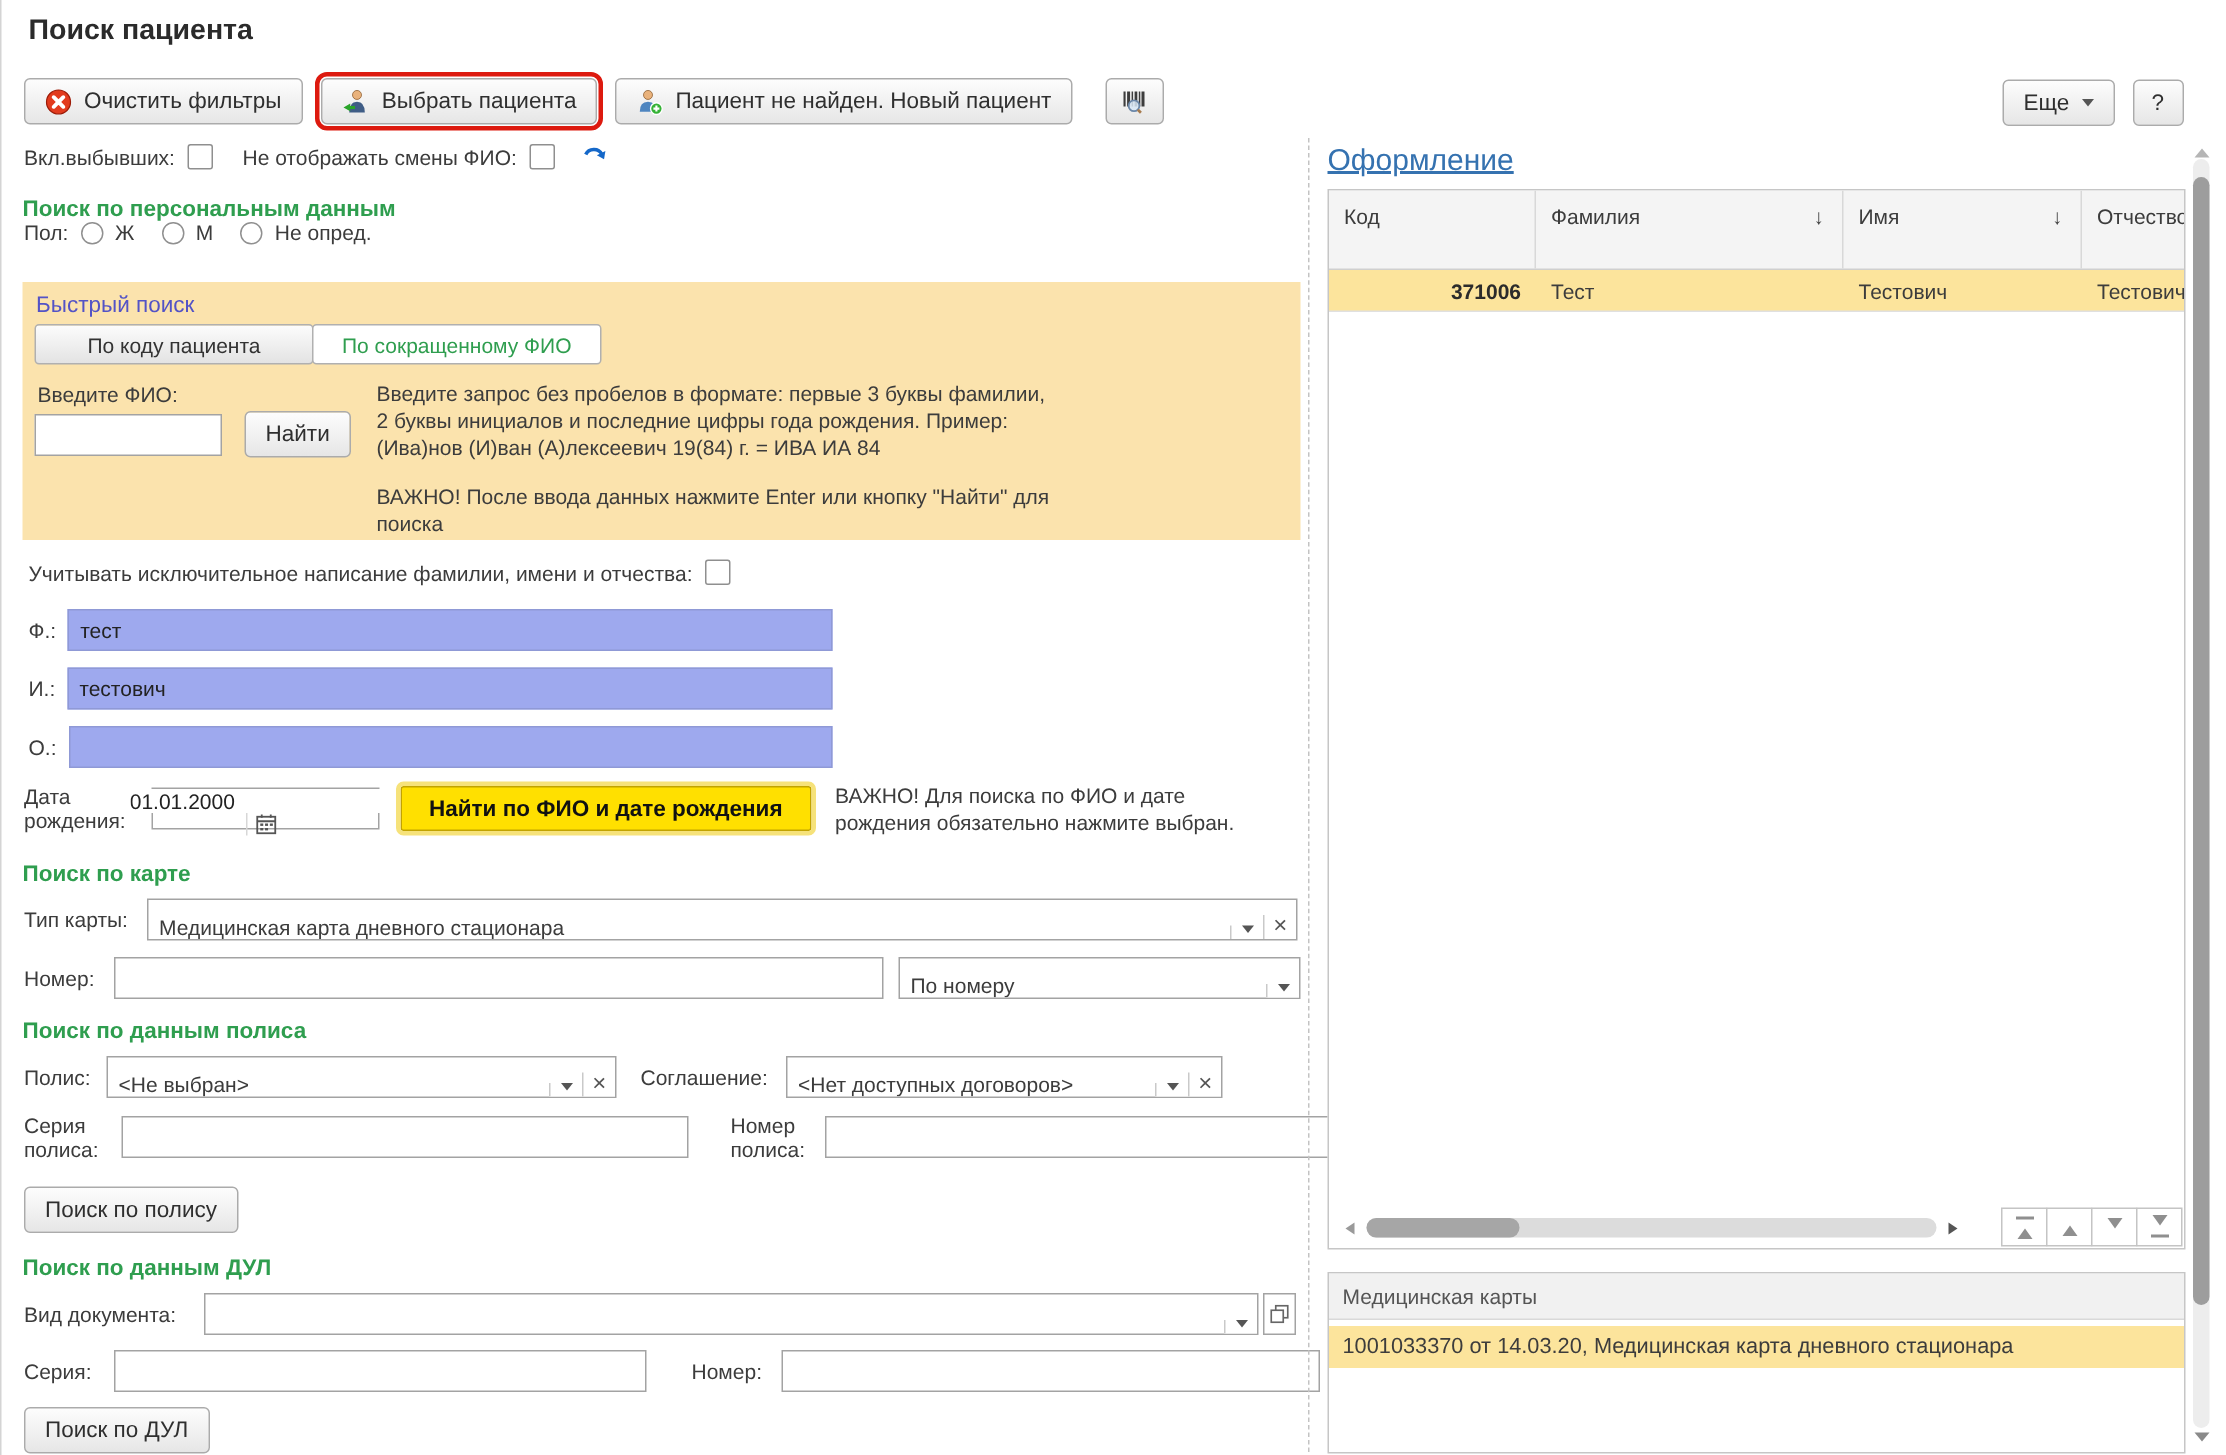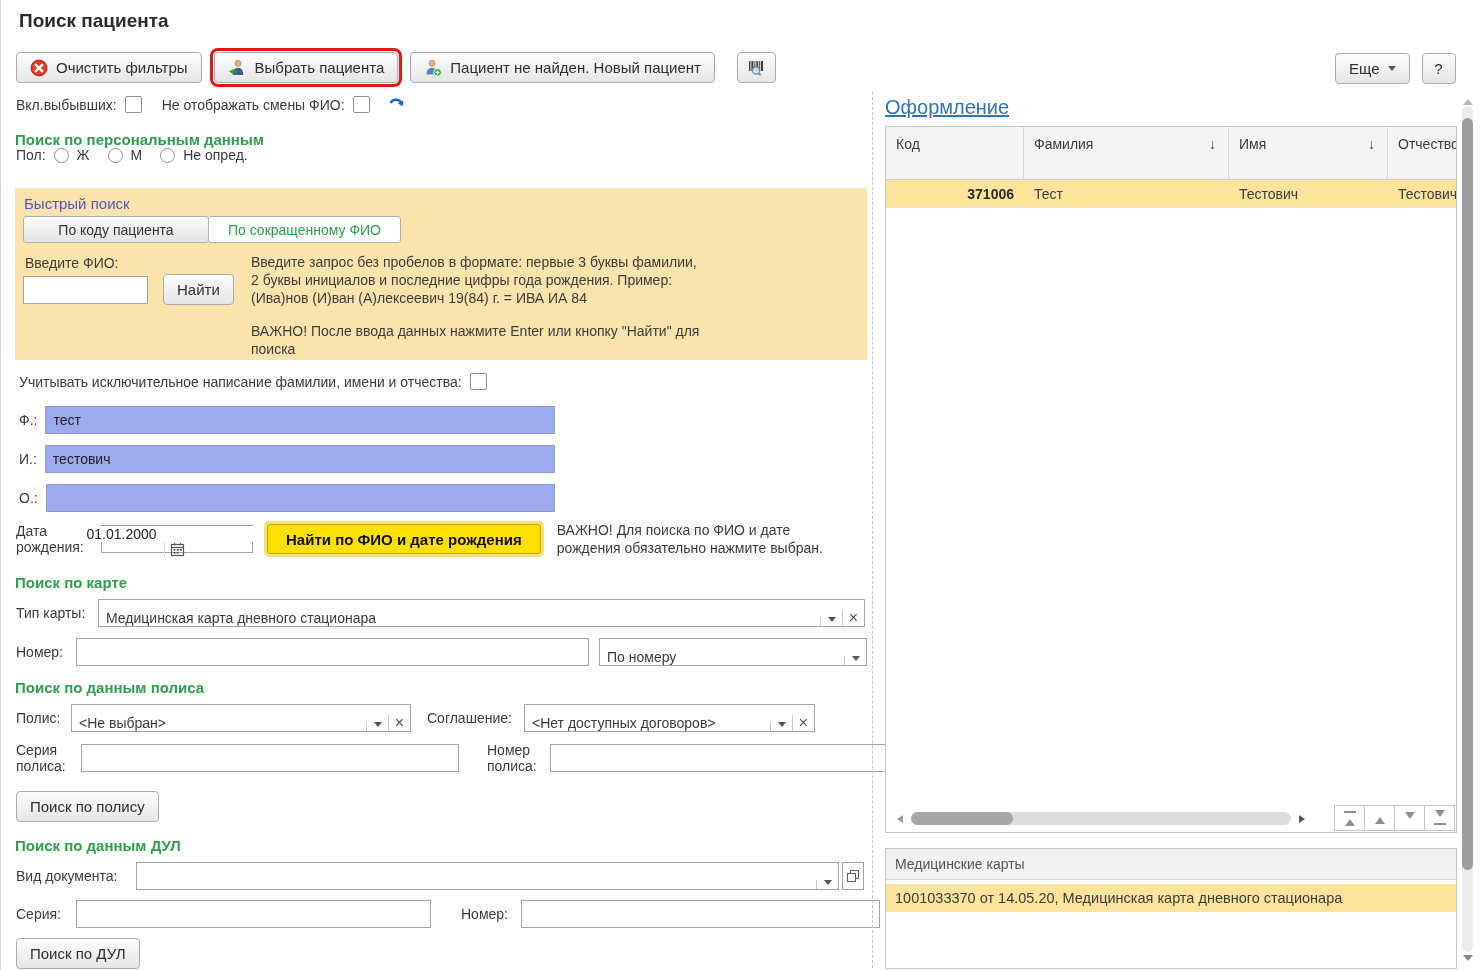--- a/index.html
+++ b/index.html
@@ -360,22 +360,22 @@
         <span class="tri-dn"></span>
       </span>
     <span class="nbtn">
         <span class="tri-dn"></span>
         <span class="bar"></span>
       </span>
   </div>
 </div>
 
 <div class="cards">
-  <div class="cards-h">Медицинские карты</div>
-  <div class="card-row">1001033370 от 14.05.20, Медицинская карта дневного стационара</div>
+  <div class="cards-h">Медицинская карты</div>
+  <div class="card-row">1001033370 от 14.03.20, Медицинская карта дневного стационара</div>
 </div>
 
 <div class="vscroll">
   <span class="vs-up"></span>
   <span class="vs-track"></span>
   <span class="vs-thumb"></span>
   <span class="vs-dn"></span>
 </div>
 
 </body></html>

